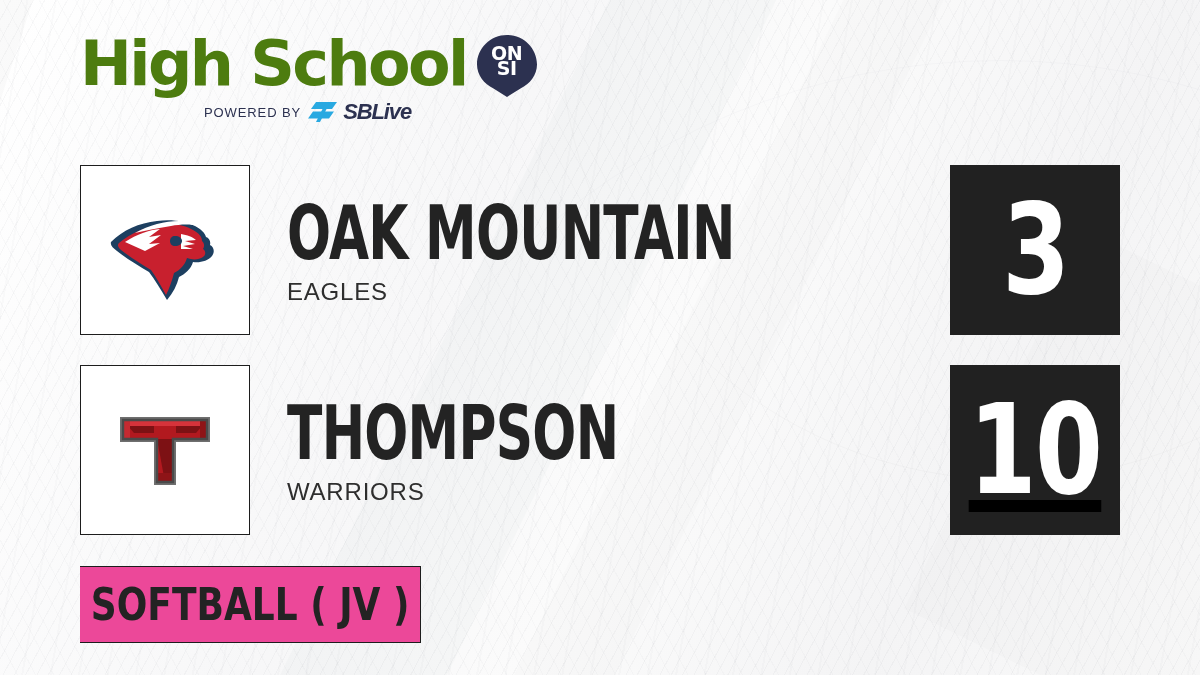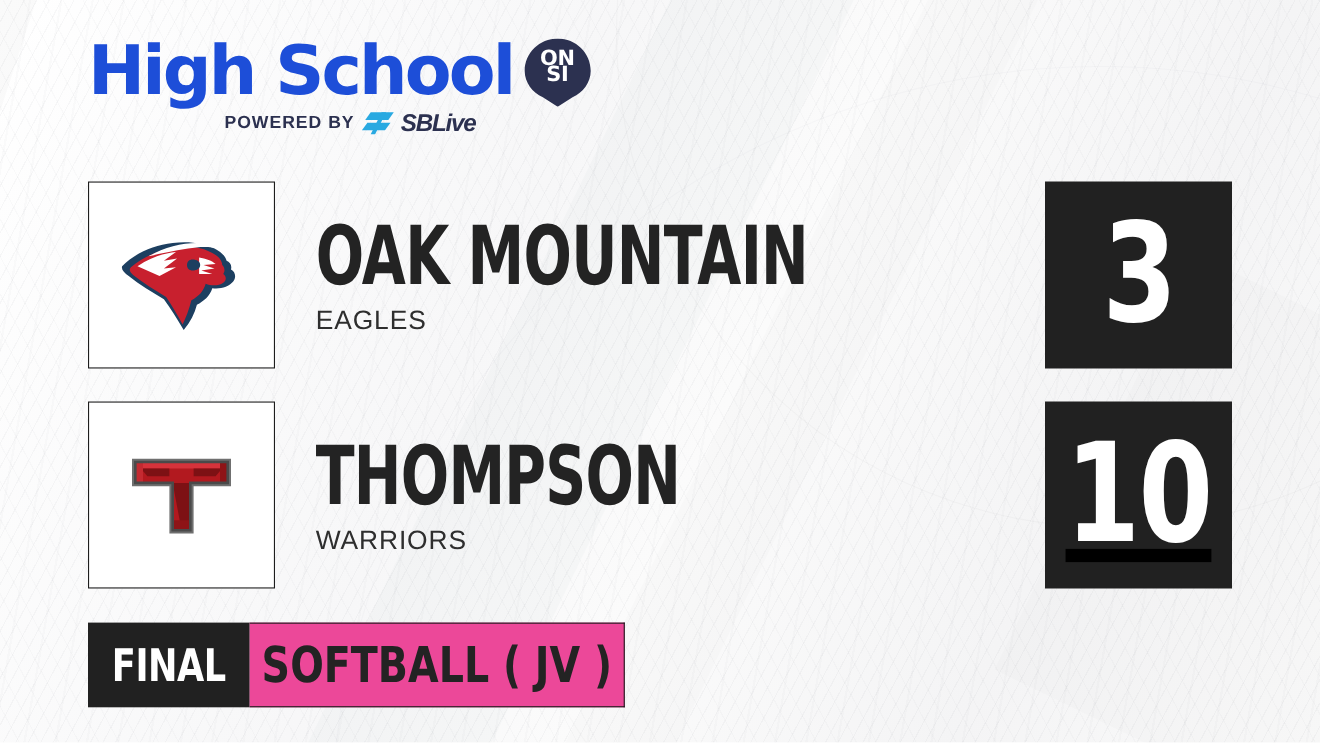--- a/index.html
+++ b/index.html
@@ -75,21 +75,21 @@
 
   
   #brand { position:absolute; left:80px; top:33px; }
   .brand-row { display:flex; align-items:flex-start; }
   .brand-word {
     font-family:"DejaVu Sans", sans-serif;
     font-weight:bold;
     font-size:62px;
     line-height:62px;
     letter-spacing:-2.6px;
-    color:#1d4ed8;
+    color:#4d7c0f;
     white-space:nowrap;
   }
   .pin {
     position:relative;
     width:62px; height:62px;
     margin-left:9px;
     margin-top:2px;
   }
   .pin svg { display:block; }
   .pin-text {
@@ -106,22 +106,22 @@
   }
   .pin-text span { display:block; }
 
   #powered {
     display:flex; align-items:center;
     margin-top:4px;
     margin-left:124px;
   }
   .powered-label {
     font-family:"Liberation Sans", sans-serif;
-    font-weight:bold;
-    font-size:16px;
+    font-weight:normal;
+    font-size:13px;
     letter-spacing:0.9px;
     color:#2c3150;
   }
   .sbl-mark { margin:0 5px 0 7px; display:block; }
   .sbl-word {
     font-family:Liberation Sans, sans-serif;
     font-weight:bold;
     font-style:italic;
     font-size:22px;
     letter-spacing:-1.1px;
@@ -323,21 +323,18 @@
   <div class="team-block" id="team-block-2">
     <div class="team-name">THOMPSON</div>
     <div class="team-mascot">WARRIORS</div>
   </div>
 
   <div class="score-box" id="score-box-2">
     <div class="score-num">10</div>
   </div>
 
   <div id="status-bar">
-    <div class="status-final">
-      <span class="status-final-text">FINAL</span>
-    </div>
     <div class="status-sport">
       <span class="status-sport-text">SOFTBALL ( JV )</span>
     </div>
   </div>
 
 </div>
 
 </body></html>

